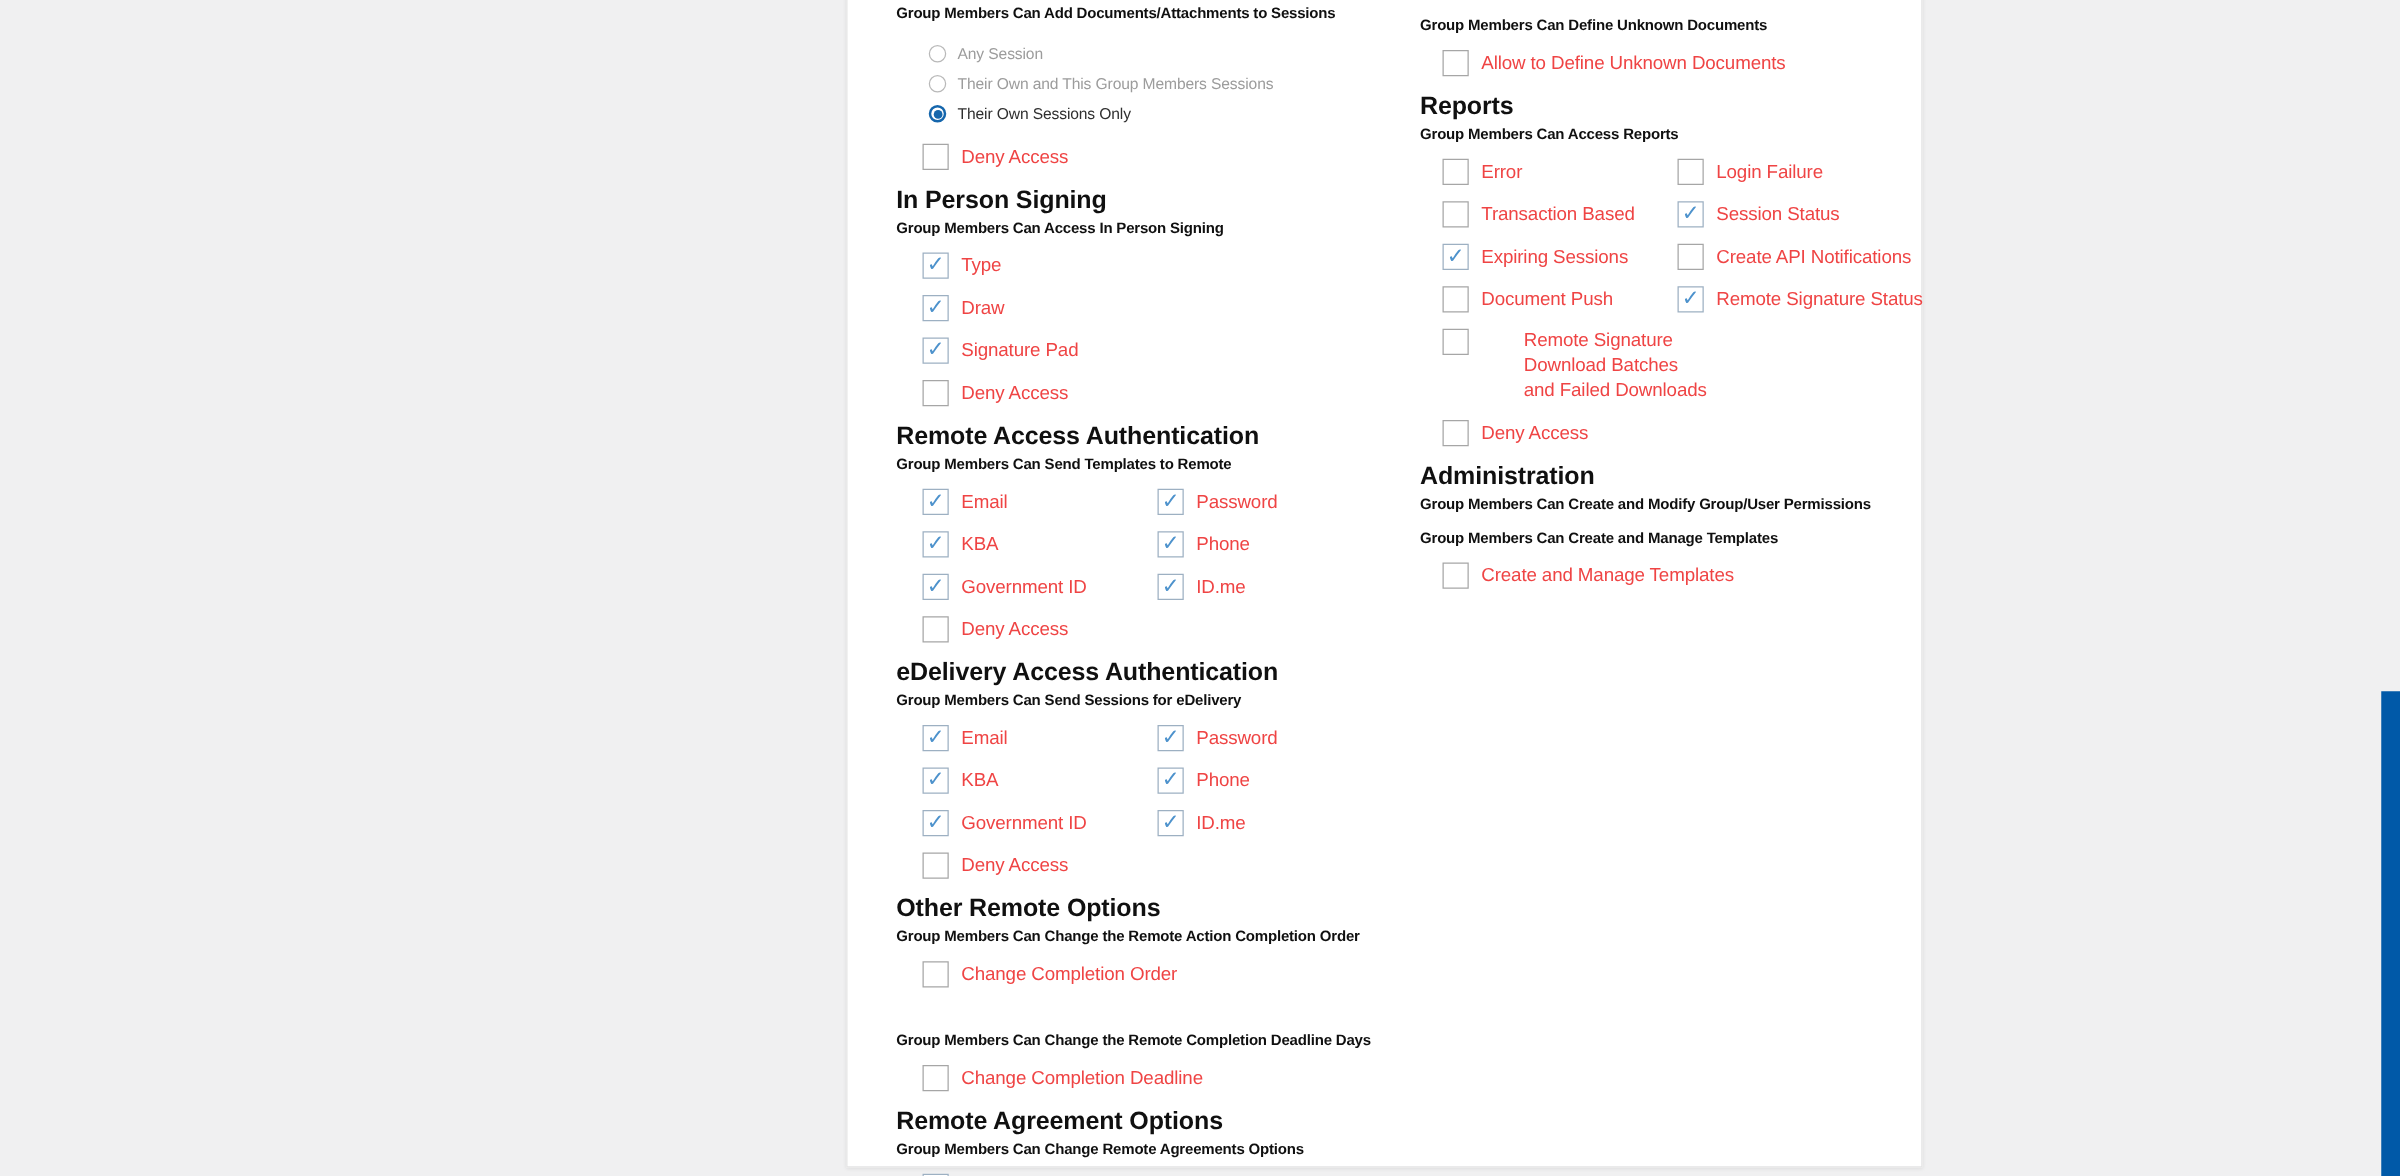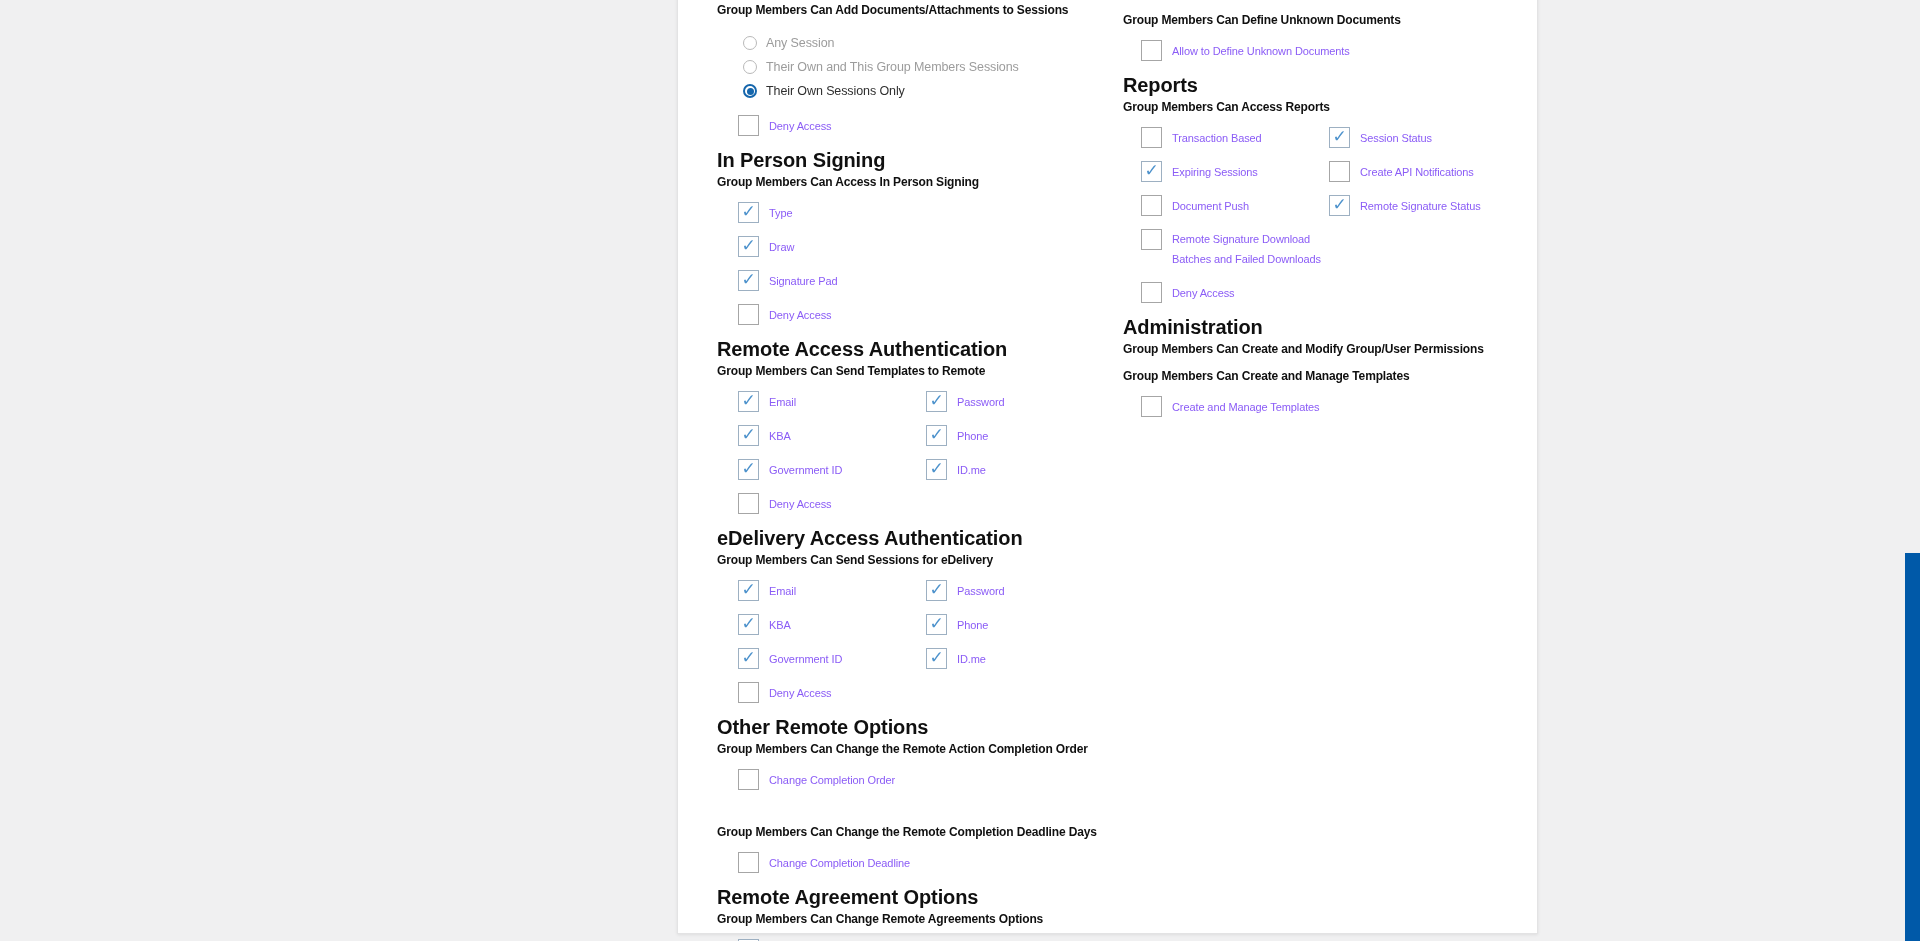--- a/index.html
+++ b/index.html
@@ -13,55 +13,55 @@
     position:absolute; left:677px; top:-6px; width:861px; height:940px;
     background:#ffffff;
     border:1px solid #e3e3e4;
     box-shadow:0 1px 3px rgba(0,0,0,0.08);
   }
   .col {
     position:absolute; top:6px; display:flex; flex-direction:column;
     align-items:flex-start;
   }
   .col-left  { left:39px;  width:400px; padding-top:2px; }
-  .col-right { left:445px; width:415px; padding-top:12px; }
+  .col-right { left:458px; width:415px; padding-top:12px; }
 
   .title {
     font-size:20px; font-weight:bold; color:#101010; line-height:19px;
     margin:2px 0 5px; letter-spacing:-0.1px;
   }
   .subheading {
     font-size:12px; font-weight:bold; color:#101010; line-height:15px;
     margin:0 0 12px; letter-spacing:-0.15px;
   }
   .checks { margin-bottom:13px; }
   .checks + .subheading { margin-top:22px; }
 
   .check-row { display:flex; align-items:center; min-height:21px; margin-bottom:13px; }
   .checks .check-row:last-child { margin-bottom:0; }
   .col-left  .check-row { margin-left:21px; }
   .col-right .check-row { margin-left:18px; }
   .check-row.top { align-items:flex-start; }
 
   .cell { display:flex; align-items:center; }
-  .check-row.top .cell { align-items:flex-start; }
+  .check-row.top .cell { align-items:flex-start;gap:34px; }
   .check-row .cell:not(:last-child) { width:188px; }
 
   .cb {
     width:21px; height:21px; flex:none; margin-right:10px;
     border:1px solid #a6a6a6; background:#fff;
     display:flex; align-items:center; justify-content:center;
     cursor:pointer;
   }
   .cb.checked { border-color:#9db0c2; }
   .mark {
     color:#4d92cc; font-size:17px; line-height:1;
     transform:translateY(-1px);
   }
-  .clabel { font-size:11px; color:#8b5cf6; letter-spacing:-0.1px; }
+  .clabel { font-size:15px; color:#ef4444; letter-spacing:-0.1px; }
   .clabel.wrap { max-width:152px; line-height:20px; display:inline-block; }
 
   .radio-group { margin-top:3px; margin-bottom:10px; }
   .radio-row { display:flex; align-items:center; height:20px; margin:0 0 4px 26px; }
   .radio {
     width:14px; height:14px; border-radius:50%; flex:none; margin-right:9px;
     border:1px solid #b9b9b9; background:#fff;
     display:flex; align-items:center; justify-content:center; cursor:pointer;
   }
   .radio.selected { border:2px solid #1566ac; }
@@ -283,20 +283,30 @@
             <span class="clabel">Allow to Define Unknown Documents</span>
           </div>
         </div>
       </div>
       <div class="title">Reports</div>
       <div class="subheading">Group Members Can Access Reports</div>
       <div class="checks">
         <div class="check-row">
           <div class="cell">
             <div class="cb"></div>
+            <span class="clabel">Error</span>
+          </div>
+          <div class="cell">
+            <div class="cb"></div>
+            <span class="clabel">Login Failure</span>
+          </div>
+        </div>
+        <div class="check-row">
+          <div class="cell">
+            <div class="cb"></div>
             <span class="clabel">Transaction Based</span>
           </div>
           <div class="cell">
             <div class="cb checked">
               <span class="mark">✓</span>
             </div>
             <span class="clabel">Session Status</span>
           </div>
         </div>
         <div class="check-row">

